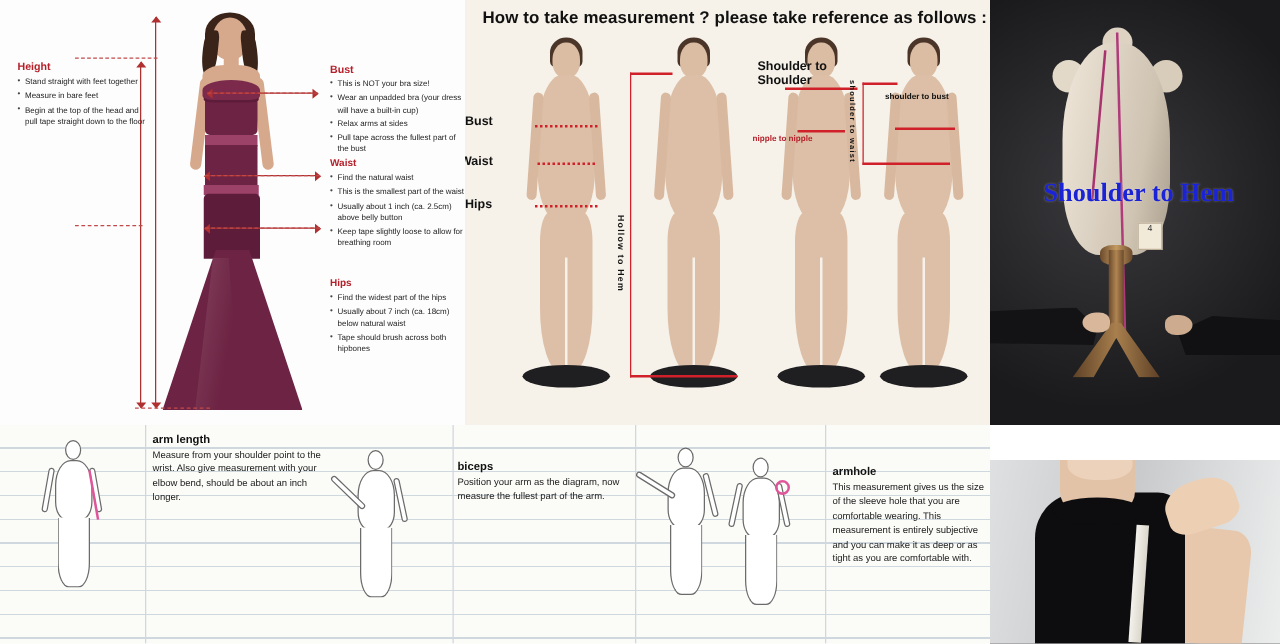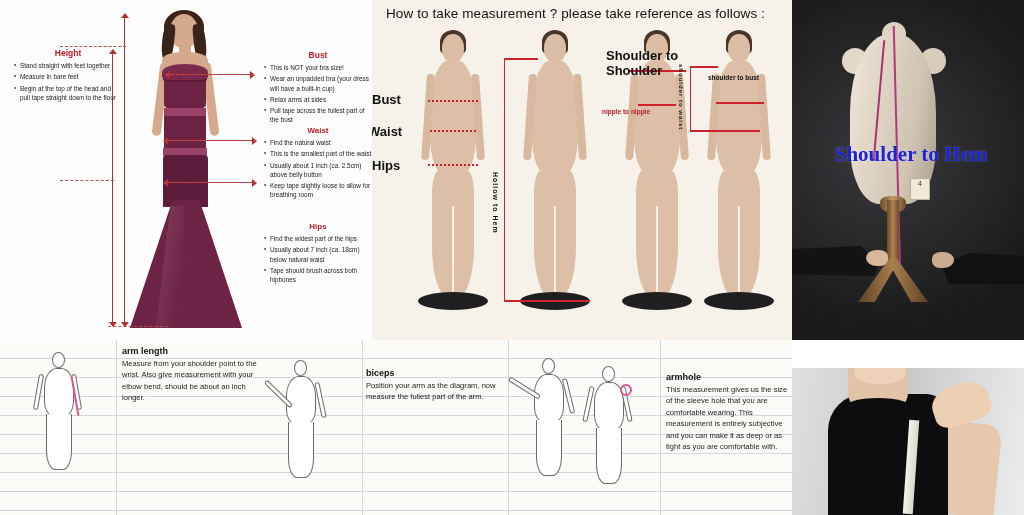--- a/index.html
+++ b/index.html
@@ -144,42 +144,41 @@
   .dash-line {
     position: absolute;
     border-top: 1px dashed #c04a4a;
     height: 0;
   }
 
   .guide-block { position: absolute; width: 108px; }
   .guide-title {
     color: #b5202a; font-weight: bold; font-size: 8.5px;
     margin-bottom: 3px;
-    text-align: center;
   }
   .guide-title.sub { font-size: 8px; }
   .guide-li {
     font-size: 6.4px; color: #222; line-height: 1.45;
     padding-left: 6px; position: relative; margin-bottom: 2px;
   }
   .guide-li::before {
     content: "\2022"; position: absolute; left: 0; top: -1px; color: #444;
   }
 
   
   #panel-howto {
     position: absolute;
     left: 372px; top: 0;
     width: 420px; height: 340px;
     background: #f6f2e9;
     overflow: hidden;
   }
   #howto-title {
     position: absolute; left: 14px; top: 6px;
-    font-size: 13.5px; font-weight: normal; color: #111;
+    font-size: 13.5px; font-weight: bold; color: #111;
     letter-spacing: .1px;
   }
   .mannequin {
     position: absolute;
     bottom: 14px;
   }
   .mq-head {
     position: absolute;
     background: #dbbda4; border-radius: 48% 48% 42% 42%;
   }
@@ -215,21 +214,21 @@
     border-top: 2px dotted #d0202a;
     height: 0;
   }
   .tape-solid {
     position: absolute;
     border-top: 2px solid #d0202a;
     height: 0;
   }
   .meas-label {
     position: absolute;
-    font-size: 13px; font-weight: bold; color: #111;
+    font-size: 10px; font-weight: bold; color: #111;
   }
   .meas-label.red { color: #b5202a; }
   .vert-label {
     position: absolute;
     font-size: 7px; font-weight: bold; color: #111;
     writing-mode: vertical-rl;
     letter-spacing: 1px;
   }
   .brace-v {
     position: absolute;

